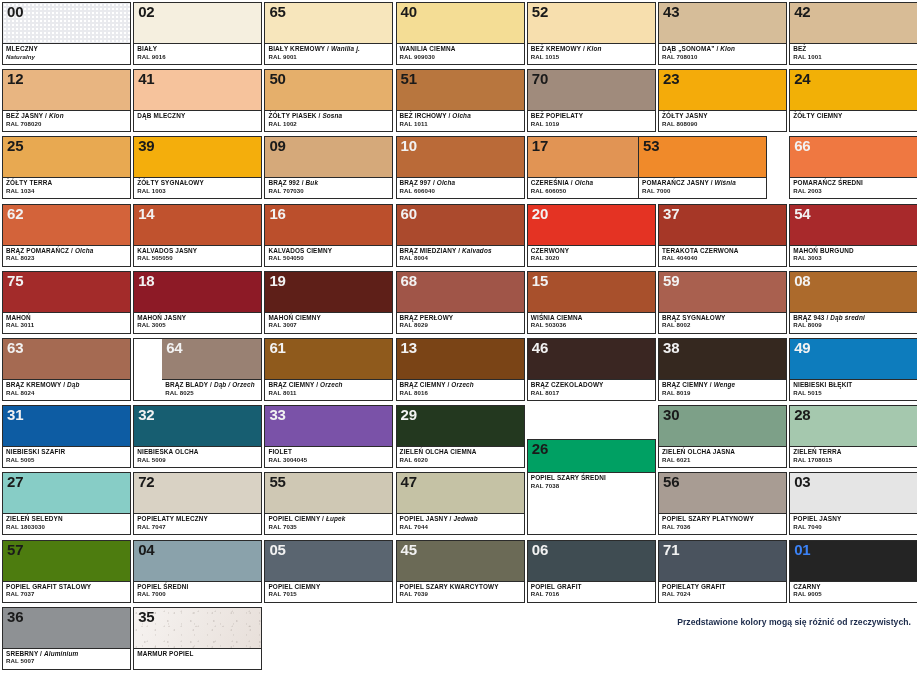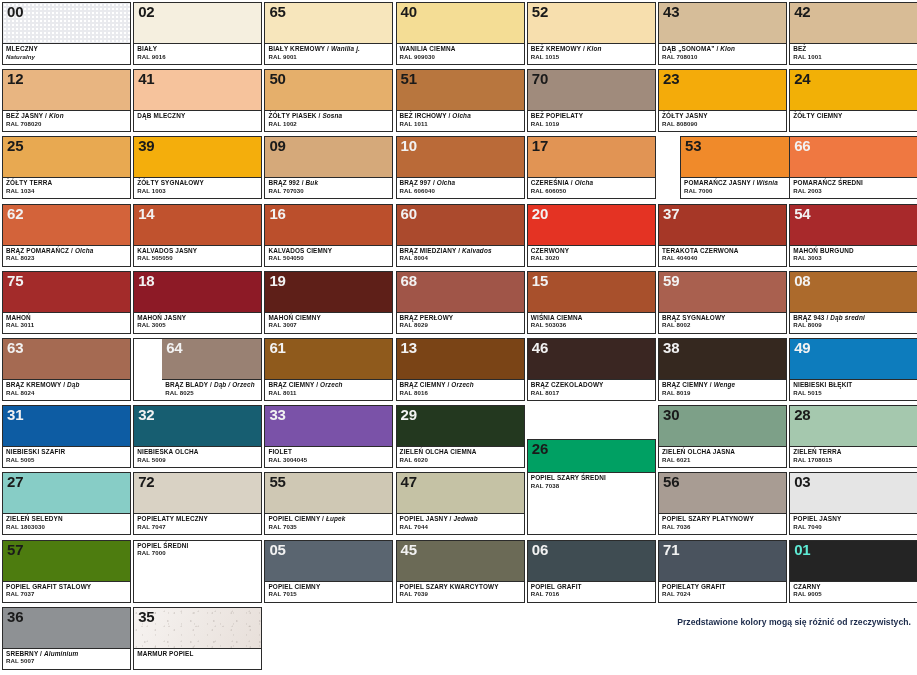--- a/index.html
+++ b/index.html
@@ -265,21 +265,21 @@
       </div>
       <div class="swatch" style="left: 526.8px; top: 136.4px;">
         <div class="chip" style="background: rgb(225, 148, 84);">
           <span class="chip-code" style="color: rgb(26, 26, 26);">17</span>
         </div>
         <div class="label">
           <span class="nm">CZEREŚNIA / <i>Olcha</i></span>
           <span class="ral">RAL 606050</span>
         </div>
       </div>
-      <div class="swatch" style="left: 680px; top: 136.4px;">
+      <div class="swatch" style="left: 638px; top: 136.4px;">
         <div class="chip" style="background: rgb(240, 138, 42);">
           <span class="chip-code" style="color: rgb(26, 26, 26);">53</span>
         </div>
         <div class="label">
           <span class="nm">POMARAŃCZ JASNY / <i>Wiśnia</i></span>
           <span class="ral">RAL 7000</span>
         </div>
       </div>
       <div class="swatch" style="left: 789.2px; top: 136.4px;">
         <div class="chip" style="background: rgb(239, 120, 65);">
@@ -605,20 +605,23 @@
       <div class="swatch" style="left: 2px; top: 539.6px;">
         <div class="chip" style="background: #4d7c0f;">
           <span class="chip-code" style="color: rgb(26, 26, 26);">57</span>
         </div>
         <div class="label">
           <span class="nm">POPIEL GRAFIT STALOWY</span>
           <span class="ral">RAL 7037</span>
         </div>
       </div>
       <div class="swatch" style="left: 133.2px; top: 539.6px;">
+        <div class="chip" style="background: rgb(138, 162, 171);">
+          <span class="chip-code" style="color: rgb(26, 26, 26);">04</span>
+        </div>
         <div class="label">
           <span class="nm">POPIEL ŚREDNI</span>
           <span class="ral">RAL 7000</span>
         </div>
       </div>
       <div class="swatch" style="left: 264.4px; top: 539.6px;">
         <div class="chip" style="background: rgb(90, 101, 112);">
           <span class="chip-code" style="color: rgb(242, 242, 242);">05</span>
         </div>
         <div class="label">
@@ -648,21 +651,21 @@
         <div class="chip" style="background: rgb(74, 83, 94);">
           <span class="chip-code" style="color: rgb(242, 242, 242);">71</span>
         </div>
         <div class="label">
           <span class="nm">POPIELATY GRAFIT</span>
           <span class="ral">RAL 7024</span>
         </div>
       </div>
       <div class="swatch" style="left: 789.2px; top: 539.6px;">
         <div class="chip" style="background: rgb(36, 36, 36);">
-          <span class="chip-code" style="color: #5eead4;">01</span>
+          <span class="chip-code" style="color: #3b82f6;">01</span>
         </div>
         <div class="label">
           <span class="nm">CZARNY</span>
           <span class="ral">RAL 9005</span>
         </div>
       </div>
       <div class="swatch" style="left: 2px; top: 606.8px;">
         <div class="chip" style="background: rgb(142, 145, 148);">
           <span class="chip-code" style="color: rgb(26, 26, 26);">36</span>
         </div>

